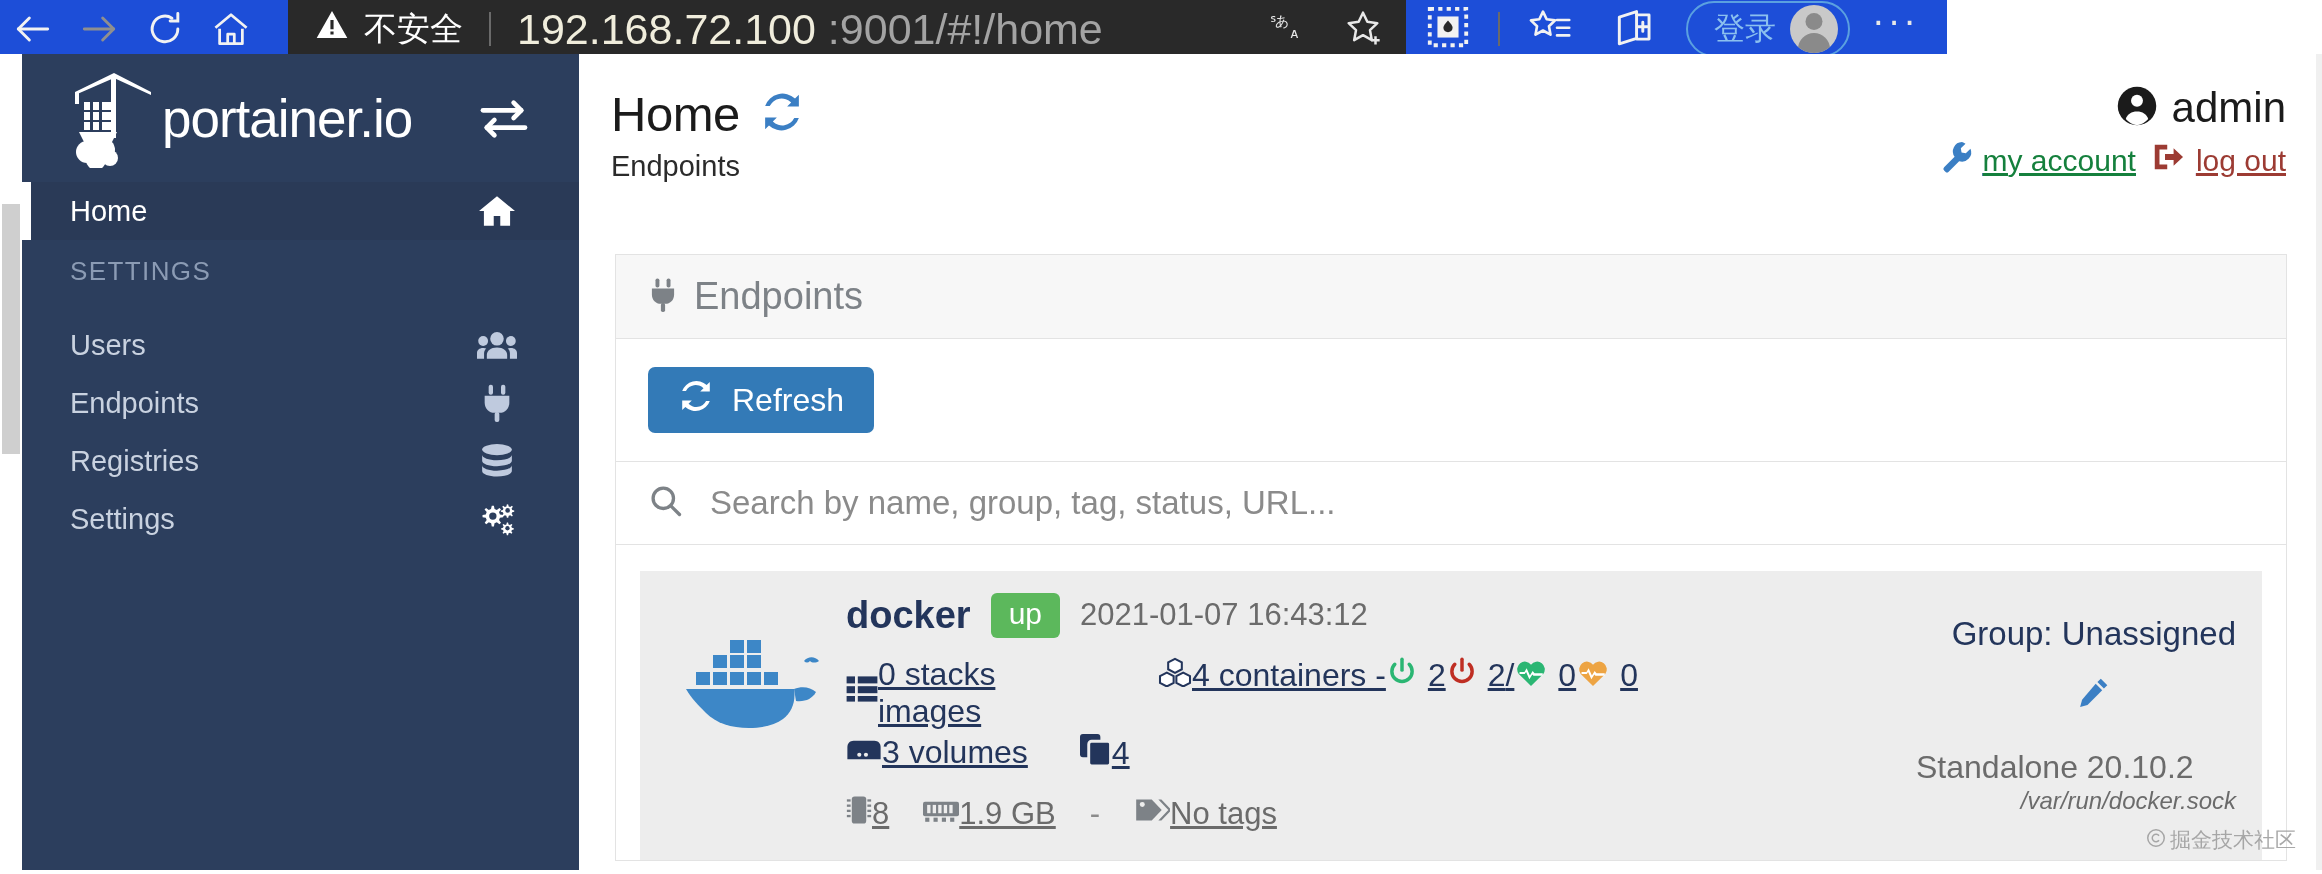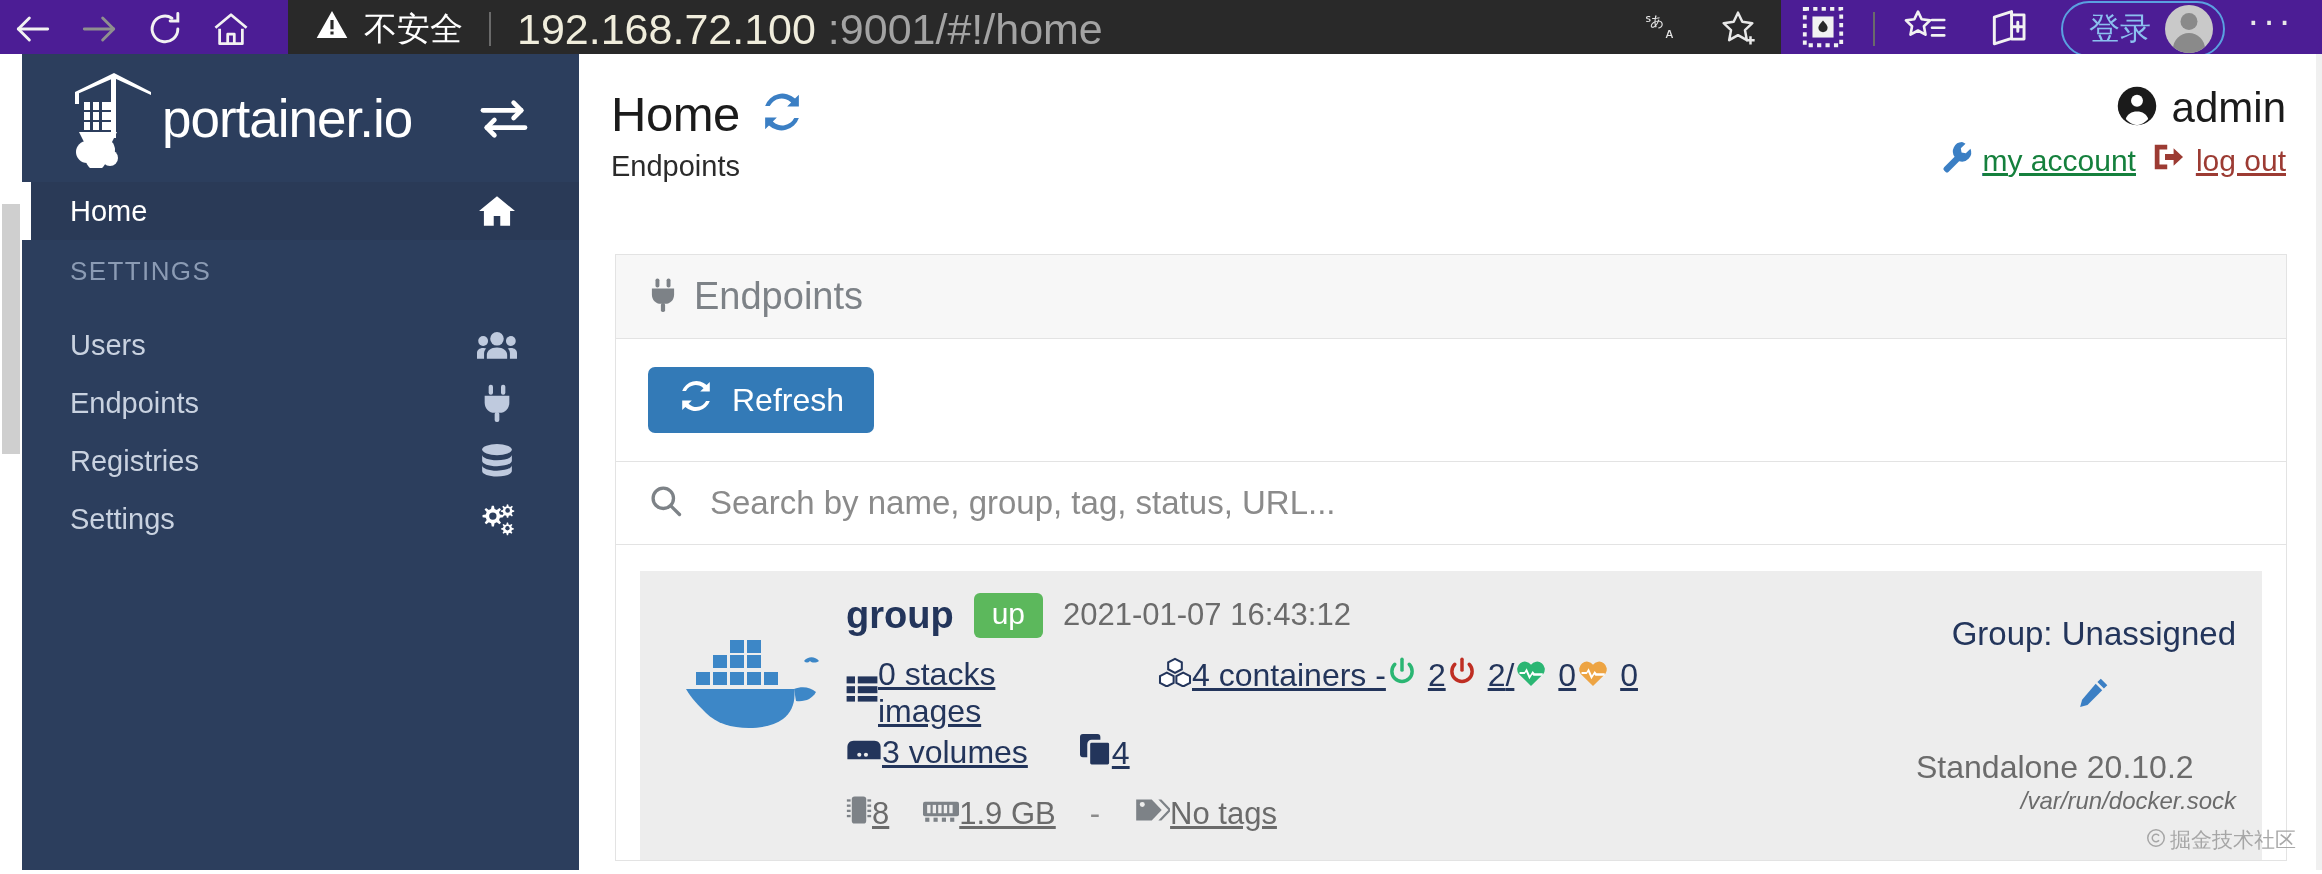--- a/index.html
+++ b/index.html
@@ -4,22 +4,22 @@
 <style>
   * { box-sizing: border-box; margin: 0; padding: 0; }
   html, body {
     width: 2322px; height: 874px;
     font-family: "Liberation Sans", sans-serif;
     overflow: hidden; background: #fff;
   }
 
   
   #browser-toolbar {
-    position: absolute; left: 0; top: 0; width: 2322px; height: 58px;
-    background: #4c1d95; display: flex; align-items: flex-start;
+    position: absolute; left: 0; top: 0; width: 1947px; height: 58px;
+    background: #1d4ed8; display: flex; align-items: flex-start;
   }
   .nav-btn {
     width: 66px; height: 58px;
     display: flex; align-items: center; justify-content: center;
   }
   .nav-btn svg { display: block; }
   #nav-spacer { width: 24px; }
   #omnibox {
     height: 58px; flex: 1 1 auto; background: #292929;
     display: flex; align-items: center; padding-left: 26px;
@@ -585,21 +585,21 @@
 
               <path d="M128 74c8-3 16-2 22 3-4 7-11 10-20 9l-2-12z"></path>
 
               <path d="M138 46c4-5 11-5 15 0-3 2-7 2-9 0-2 2-4 2-6 0z"></path>
             </svg>
           </div>
 
           <div id="endpoint-body">
 
             <div id="row-title">
-              <span id="endpoint-name">group</span>
+              <span id="endpoint-name">docker</span>
               <span id="status-badge">up</span>
               <span id="endpoint-time">2021-01-07 16:43:12</span>
             </div>
 
             <div id="row-stats">
 
               <div class="stat" style="white-space:normal; max-width:260px;">
                 <span>
                   <svg width="32" height="28" viewBox="0 0 22 20" fill="#23355b">
                     <rect x="0" y="1" width="6" height="5"></rect>

